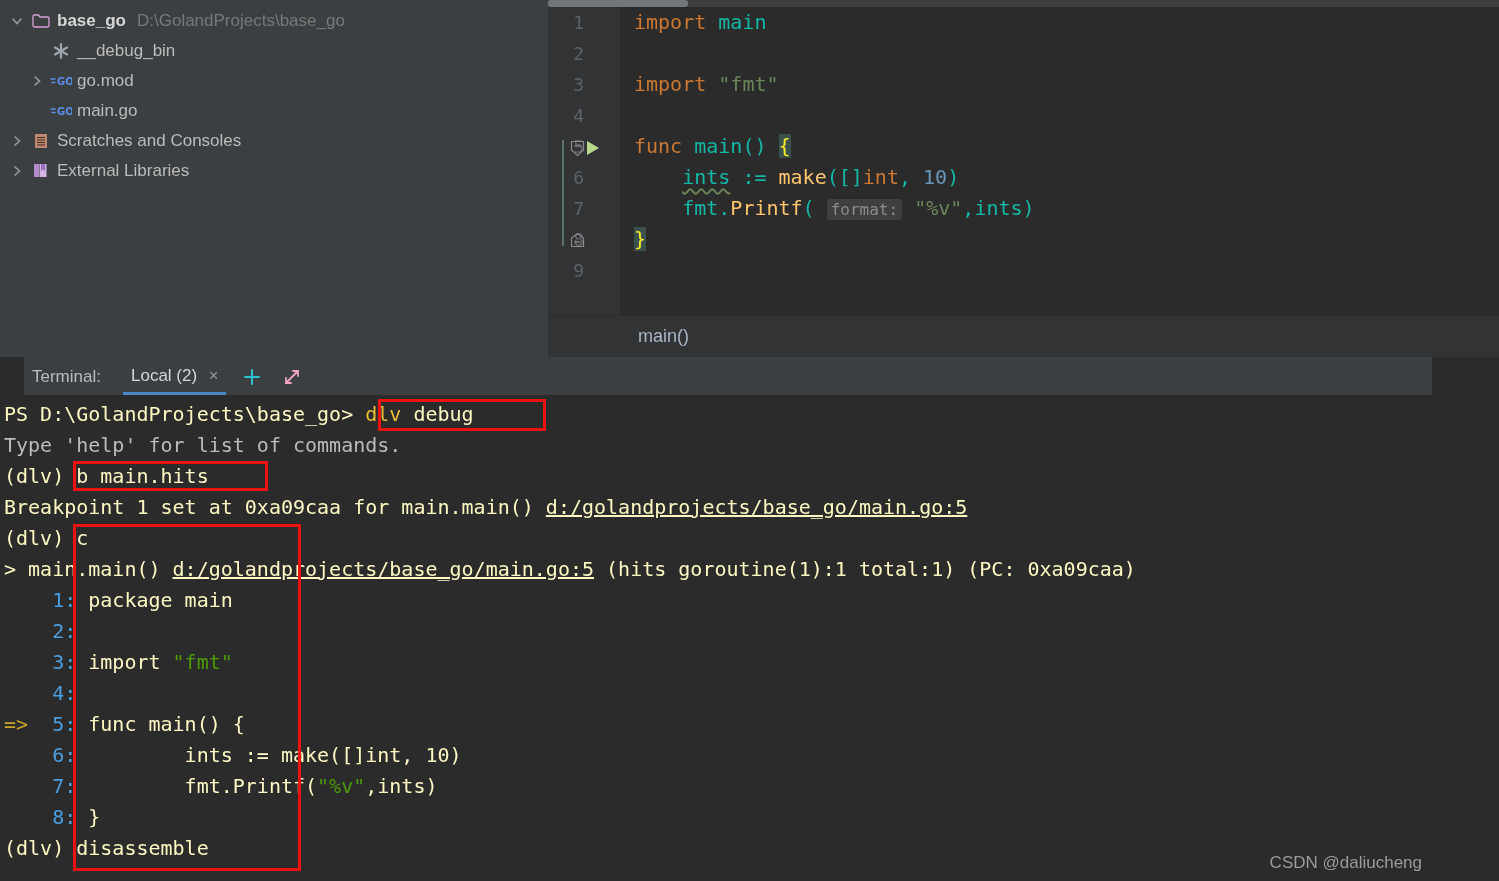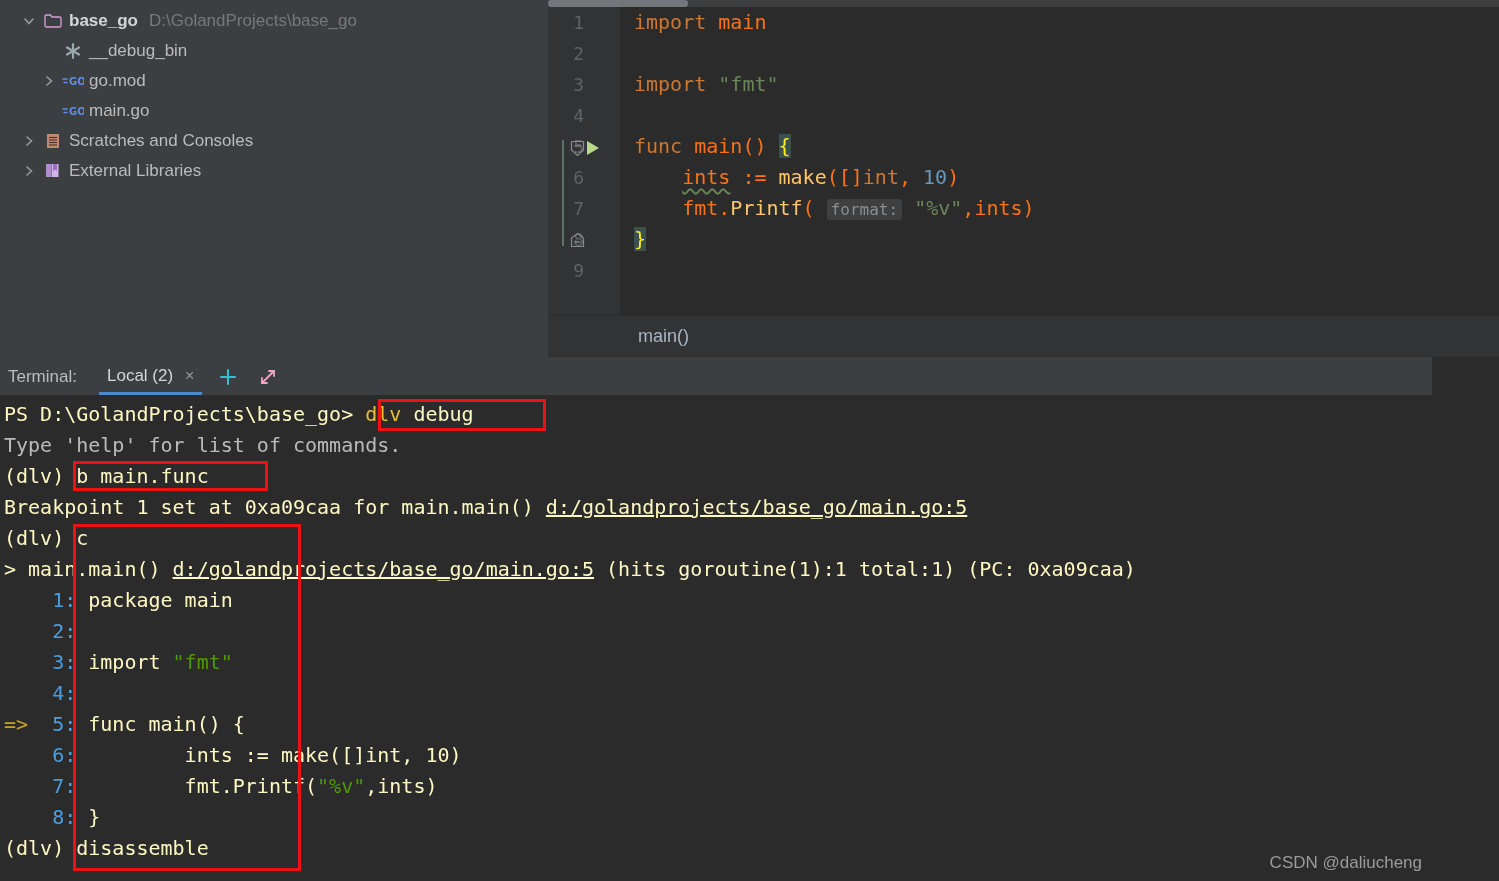--- a/index.html
+++ b/index.html
@@ -13,21 +13,20 @@
 
   
   #top-area { display:flex; height:357px; width:1499px; }
 
   
   #project-tree {
     width:548px; height:357px;
     background:#3c3f41;
     padding-top:6px;
     font-size:17px;
-    padding-left:12px;
   }
   .tree-row {
     display:flex; align-items:center;
     height:30px;
     white-space:nowrap;
     color:#bbbbbb;
     padding-left:6px;
   }
   .arrow {
     width:22px; flex:0 0 22px;
@@ -86,42 +85,42 @@
     padding-left:14px;
   }
   .cline {
     height:31px; line-height:31px;
     font-size:20px; white-space:pre;
     font-family:"DejaVu Sans Mono", monospace;
   }
   .kw { color:#cc7832; }
   .str { color:#6a8759; }
   .fn { color:#ffc66d; }
-  .pl { color:#f97316; }
+  .pl { color:#14b8a6; }
   .num { color:#6897bb; }
   .brace-hl { background:#3b514d; color:#ffef28; }
   .param-hint {
     background:#3d3f41; color:#8c8c8c;
     font-size:16px; padding:1px 4px; border-radius:3px;
   }
   .squiggle {
     text-decoration:underline wavy #6a8759;
     text-underline-offset:4px;
   }
   #breadcrumb-bar {
     position:absolute; bottom:0; left:0; right:0; height:42px;
     background:#313335;
     display:flex; align-items:center;
     border-top:1px solid #2b2b2b;
     padding-left:90px;
   }
   #breadcrumb-text { font-size:18px; color:#a9b7c6; font-family:"Liberation Sans", sans-serif; }
 
   
-  #terminal-panel { width:1432px; height:524px; background:#2b2b2b; position:relative; }
+  #terminal-panel { width:1432px; height:524px; background:#2b2b2b; position:relative;padding-left:24px; }
   #terminal-header {
     height:38px; background:#3c3f41;
     display:flex; align-items:flex-end;
     padding-left:8px;
   }
   #terminal-title {
     font-size:17px; color:#bbbbbb;
     padding:0 8px 10px 0; line-height:1;
   }
   #term-tab {
@@ -360,21 +359,21 @@
       </svg>
     </div>
   </div>
 
   <div id="terminal-body">
 
     <div class="tline"><span class="t-dim">PS D:\GolandProjects\base_go&gt; </span><span class="t-yellow2">dlv</span><span class="t-dim"> debug</span></div>
 
     <div class="tline">Type 'help' for list of commands.</div>
 
-    <div class="tline"><span class="t-dim">(dlv) </span><span class="t-dim">b main.func</span></div>
+    <div class="tline"><span class="t-dim">(dlv) </span><span class="t-dim">b main.hits</span></div>
 
     <div class="tline"><span class="t-dim">Breakpoint 1 set at 0xa09caa for main.main() </span><span class="t-link">d:/golandprojects/base_go/main.go:5</span></div>
 
     <div class="tline"><span class="t-dim">(dlv) </span><span class="t-dim">c</span></div>
 
     <div class="tline"><span class="t-dim">&gt; main.main() </span><span class="t-link">d:/golandprojects/base_go/main.go:5</span><span class="t-dim"> (hits goroutine(1):1 total:1) (PC: 0xa09caa)</span></div>
 
     <div class="tline"><span class="t-arrow" style="display:inline-block;width:4ch"></span><span class="t-lnum">1:</span><span class="t-dim"> package main</span></div>
 
     <div class="tline"><span class="t-arrow" style="display:inline-block;width:4ch"></span><span class="t-lnum">2:</span><span class="t-dim"></span></div>

